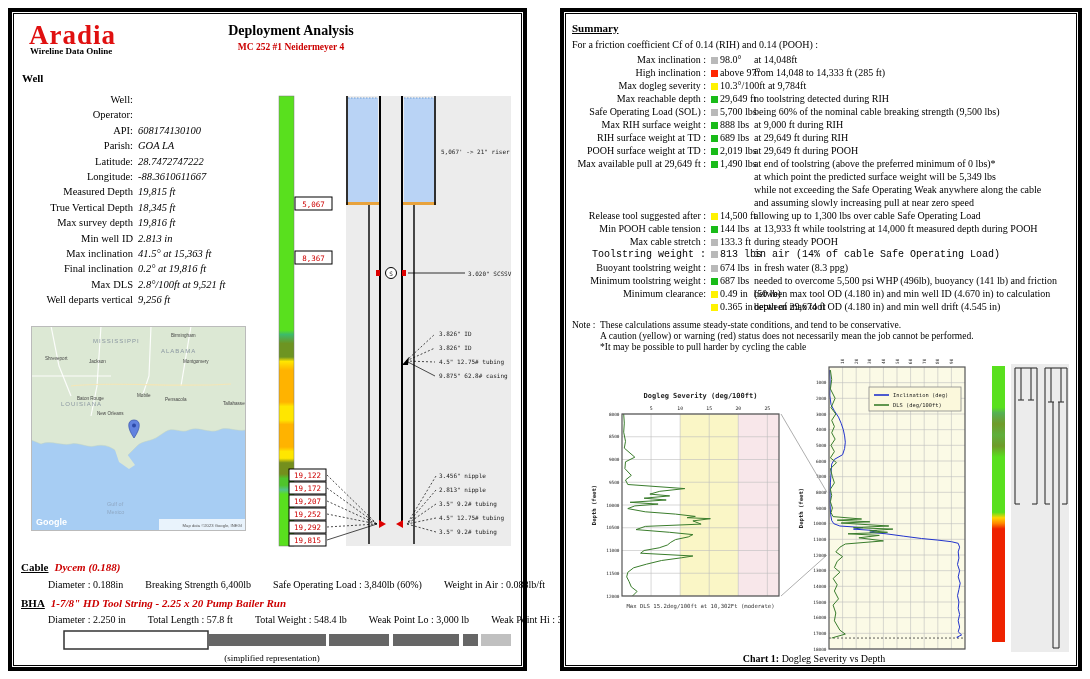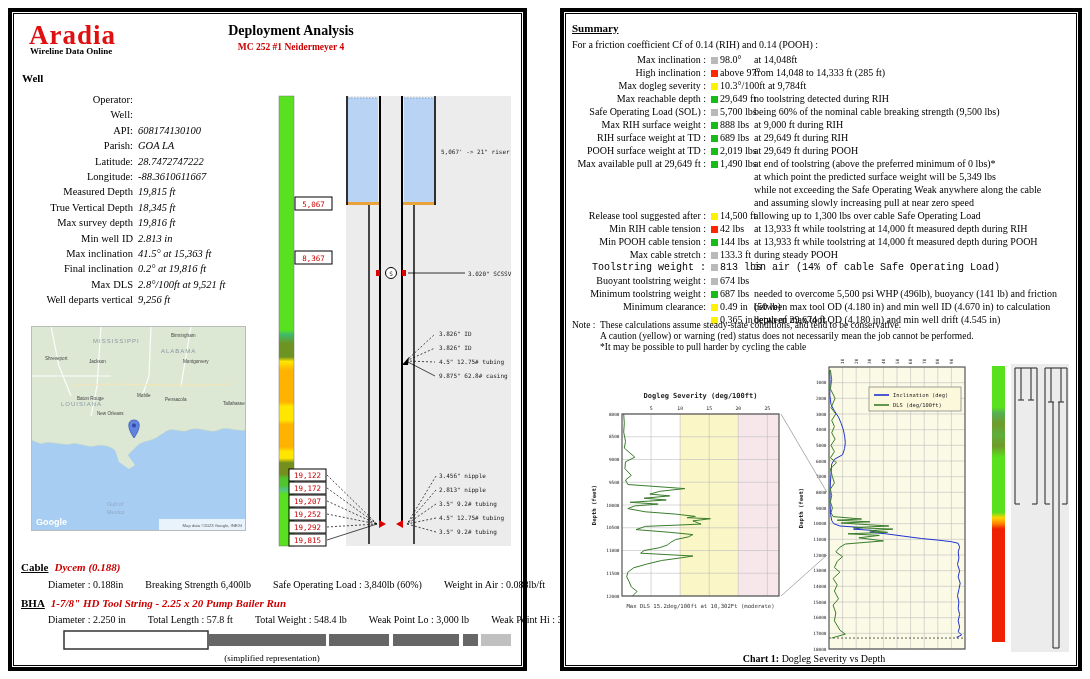--- a/index.html
+++ b/index.html
@@ -45,25 +45,25 @@
 
   <div class="page" style="left:8px;width:511px;">
     <div class="abs brand" style="left:17px;top:8px;">Aradia</div>
     <div class="abs tagline" style="left:18px;top:36px;">Wireline Data Online</div>
     <div class="abs doc-title" style="left:174px;top:11px;width:210px;">Deployment Analysis</div>
     <div class="abs doc-subtitle" style="left:174px;top:30px;width:210px;">MC 252 #1 Neidermeyer 4</div>
 
     <div class="abs sec-head" style="left:10px;top:60px;">Well</div>
     <div class="abs" style="left:9px;top:80px;width:270px;" id="well-fields">
         <div class="fieldrow">
+          <span class="fl">Well:</span>
+          <span class="fv"></span>
+        </div>
+        <div class="fieldrow">
           <span class="fl">Operator:</span>
-          <span class="fv"></span>
-        </div>
-        <div class="fieldrow">
-          <span class="fl">Well:</span>
           <span class="fv"></span>
         </div>
         <div class="fieldrow">
           <span class="fl">API:</span>
           <span class="fv">608174130100</span>
         </div>
         <div class="fieldrow">
           <span class="fl">Parish:</span>
           <span class="fv">GOA LA</span>
         </div>
@@ -324,27 +324,20 @@
           </span>
         </div>
         <div class="srow" style="min-height: 13px;">
           <span class="lab">Release tool suggested after :</span>
           <span class="val"><span class="swatch" style="background: rgb(255, 242, 0);"></span>14,500 ft</span>
           <span class="note">
             <div>allowing up to 1,300 lbs over cable Safe Operating Load</div>
           </span>
         </div>
         <div class="srow" style="min-height: 13px;">
-          <span class="lab">Min RIH cable tension :</span>
-          <span class="val"><span class="swatch" style="background: rgb(255, 38, 0);"></span>42 lbs</span>
-          <span class="note">
-            <div>at 13,933 ft while toolstring at 14,000 ft measured depth during RIH</div>
-          </span>
-        </div>
-        <div class="srow" style="min-height: 13px;">
           <span class="lab">Min POOH cable tension :</span>
           <span class="val"><span class="swatch" style="background: rgb(25, 187, 25);"></span>144 lbs</span>
           <span class="note">
             <div>at 13,933 ft while toolstring at 14,000 ft measured depth during POOH</div>
           </span>
         </div>
         <div class="srow" style="min-height: 13px;">
           <span class="lab">Max cable stretch :</span>
           <span class="val"><span class="swatch" style="background: rgb(185, 185, 185);"></span>133.3 ft</span>
           <span class="note">
@@ -354,20 +347,23 @@
         <div class="srow" style="min-height: 13px; font-family: Liberation Mono, monospace;">
           <span class="lab">Toolstring weight :</span>
           <span class="val"><span class="swatch" style="background: rgb(185, 185, 185);"></span>813 lbs</span>
           <span class="note">
             <div>in air   (14% of cable Safe Operating Load)</div>
           </span>
         </div>
         <div class="srow" style="min-height: 13px;">
           <span class="lab">Buoyant toolstring weight :</span>
           <span class="val"><span class="swatch" style="background: rgb(185, 185, 185);"></span>674 lbs</span>
+          <span class="note">
+            <div>in fresh water (8.3 ppg)</div>
+          </span>
         </div>
         <div class="srow" style="min-height: 13px;">
           <span class="lab">Minimum toolstring weight :</span>
           <span class="val"><span class="swatch" style="background: rgb(25, 187, 25);"></span>687 lbs</span>
           <span class="note">
             <div>needed to overcome 5,500 psi WHP (496lb), buoyancy (141 lb) and friction (50 lb)</div>
           </span>
         </div>
         <div class="srow" style="min-height: 13px;">
           <span class="lab">Minimum clearance:</span>

